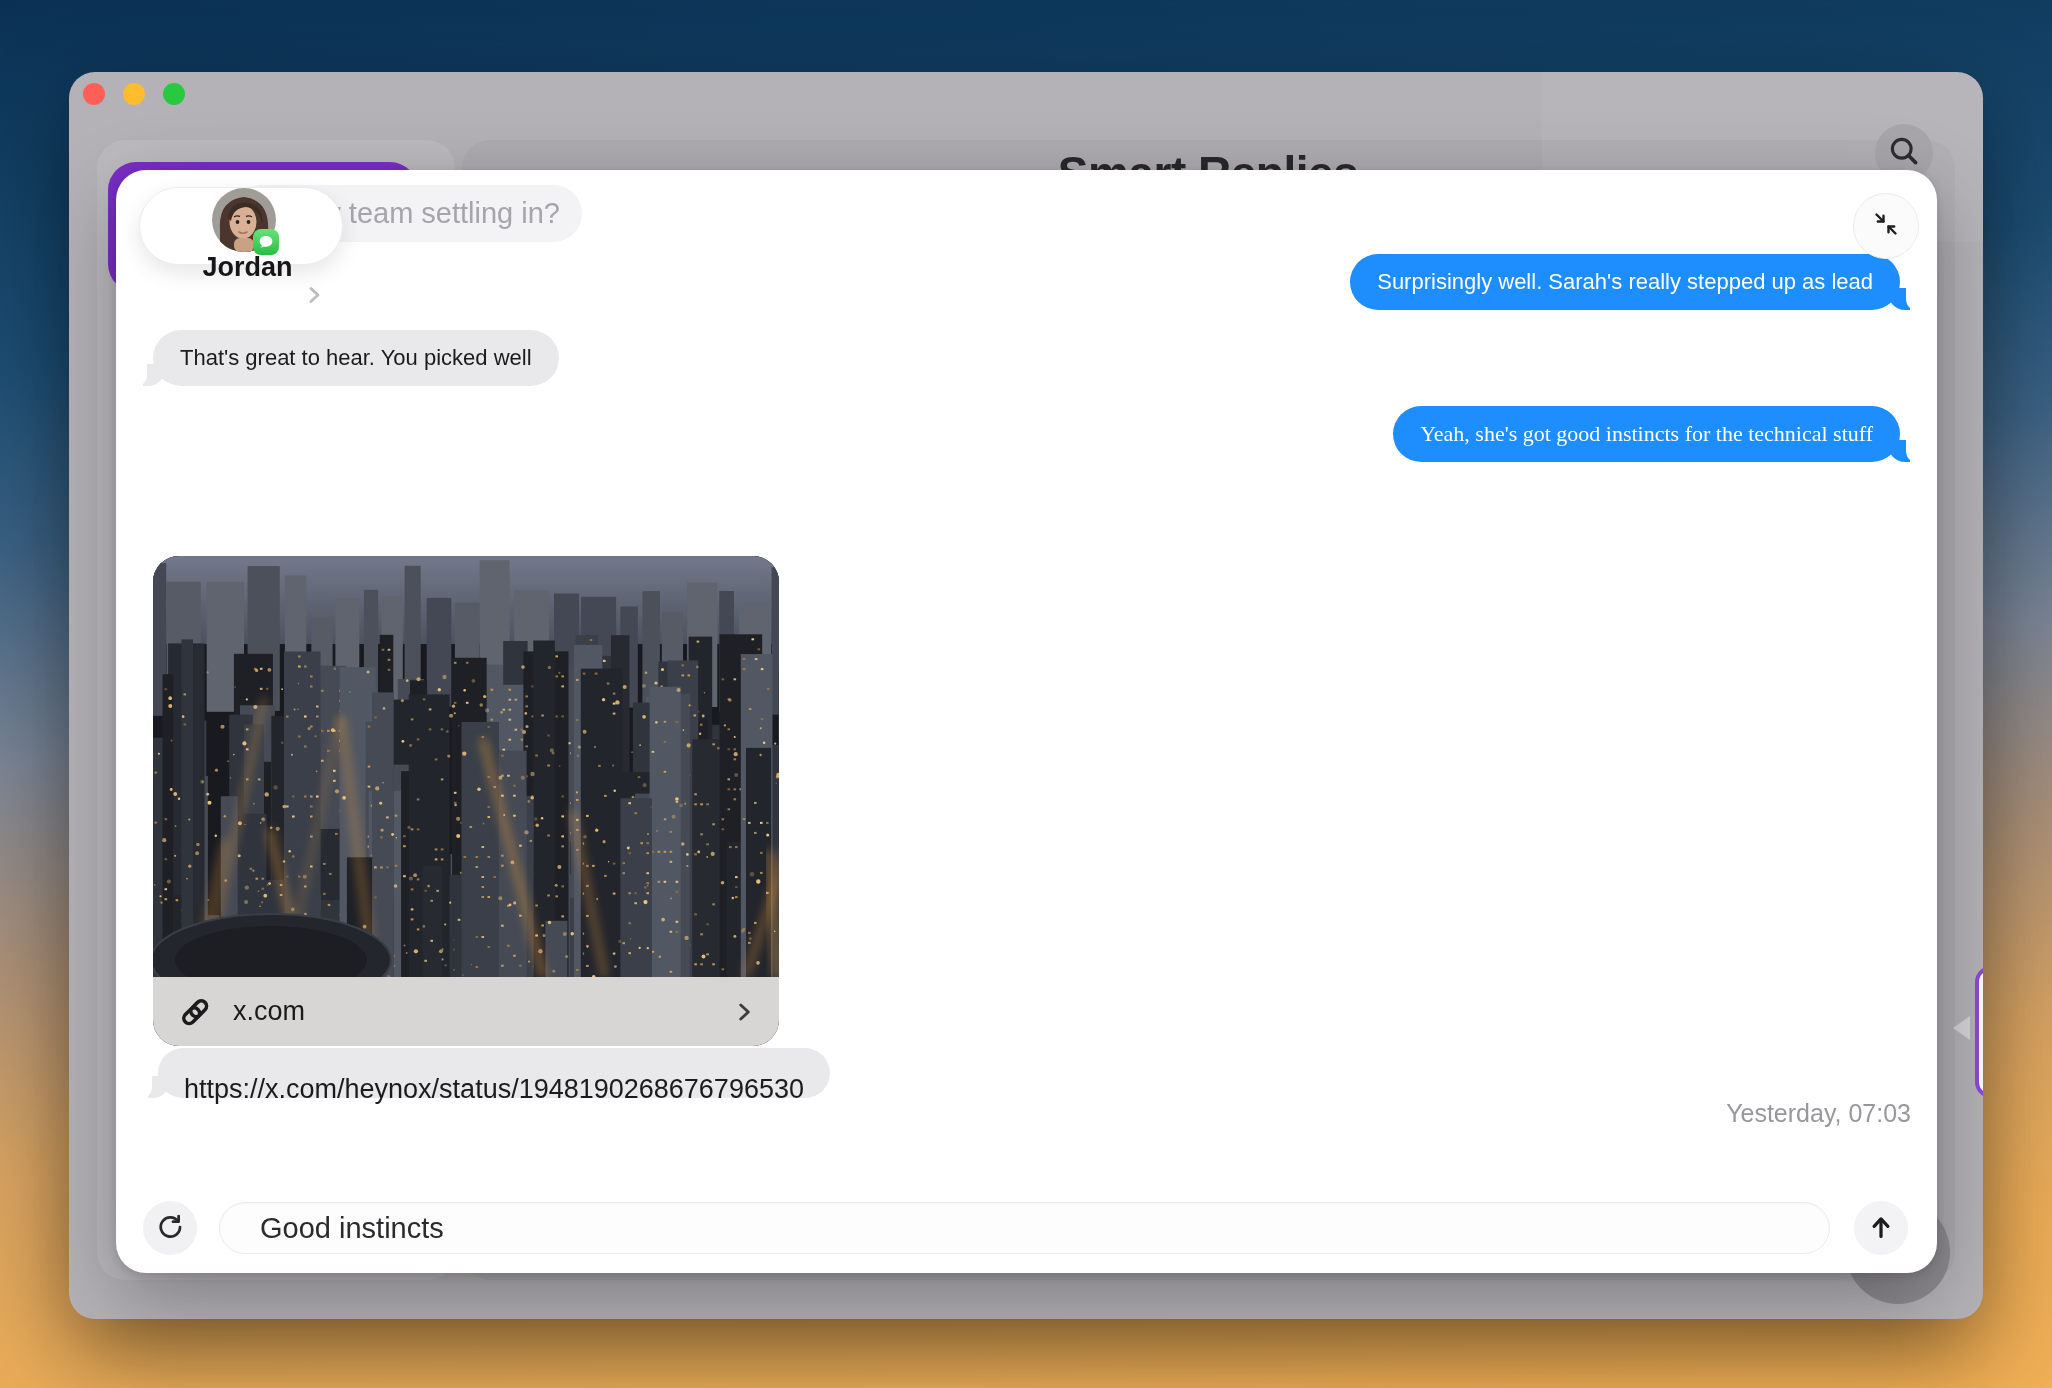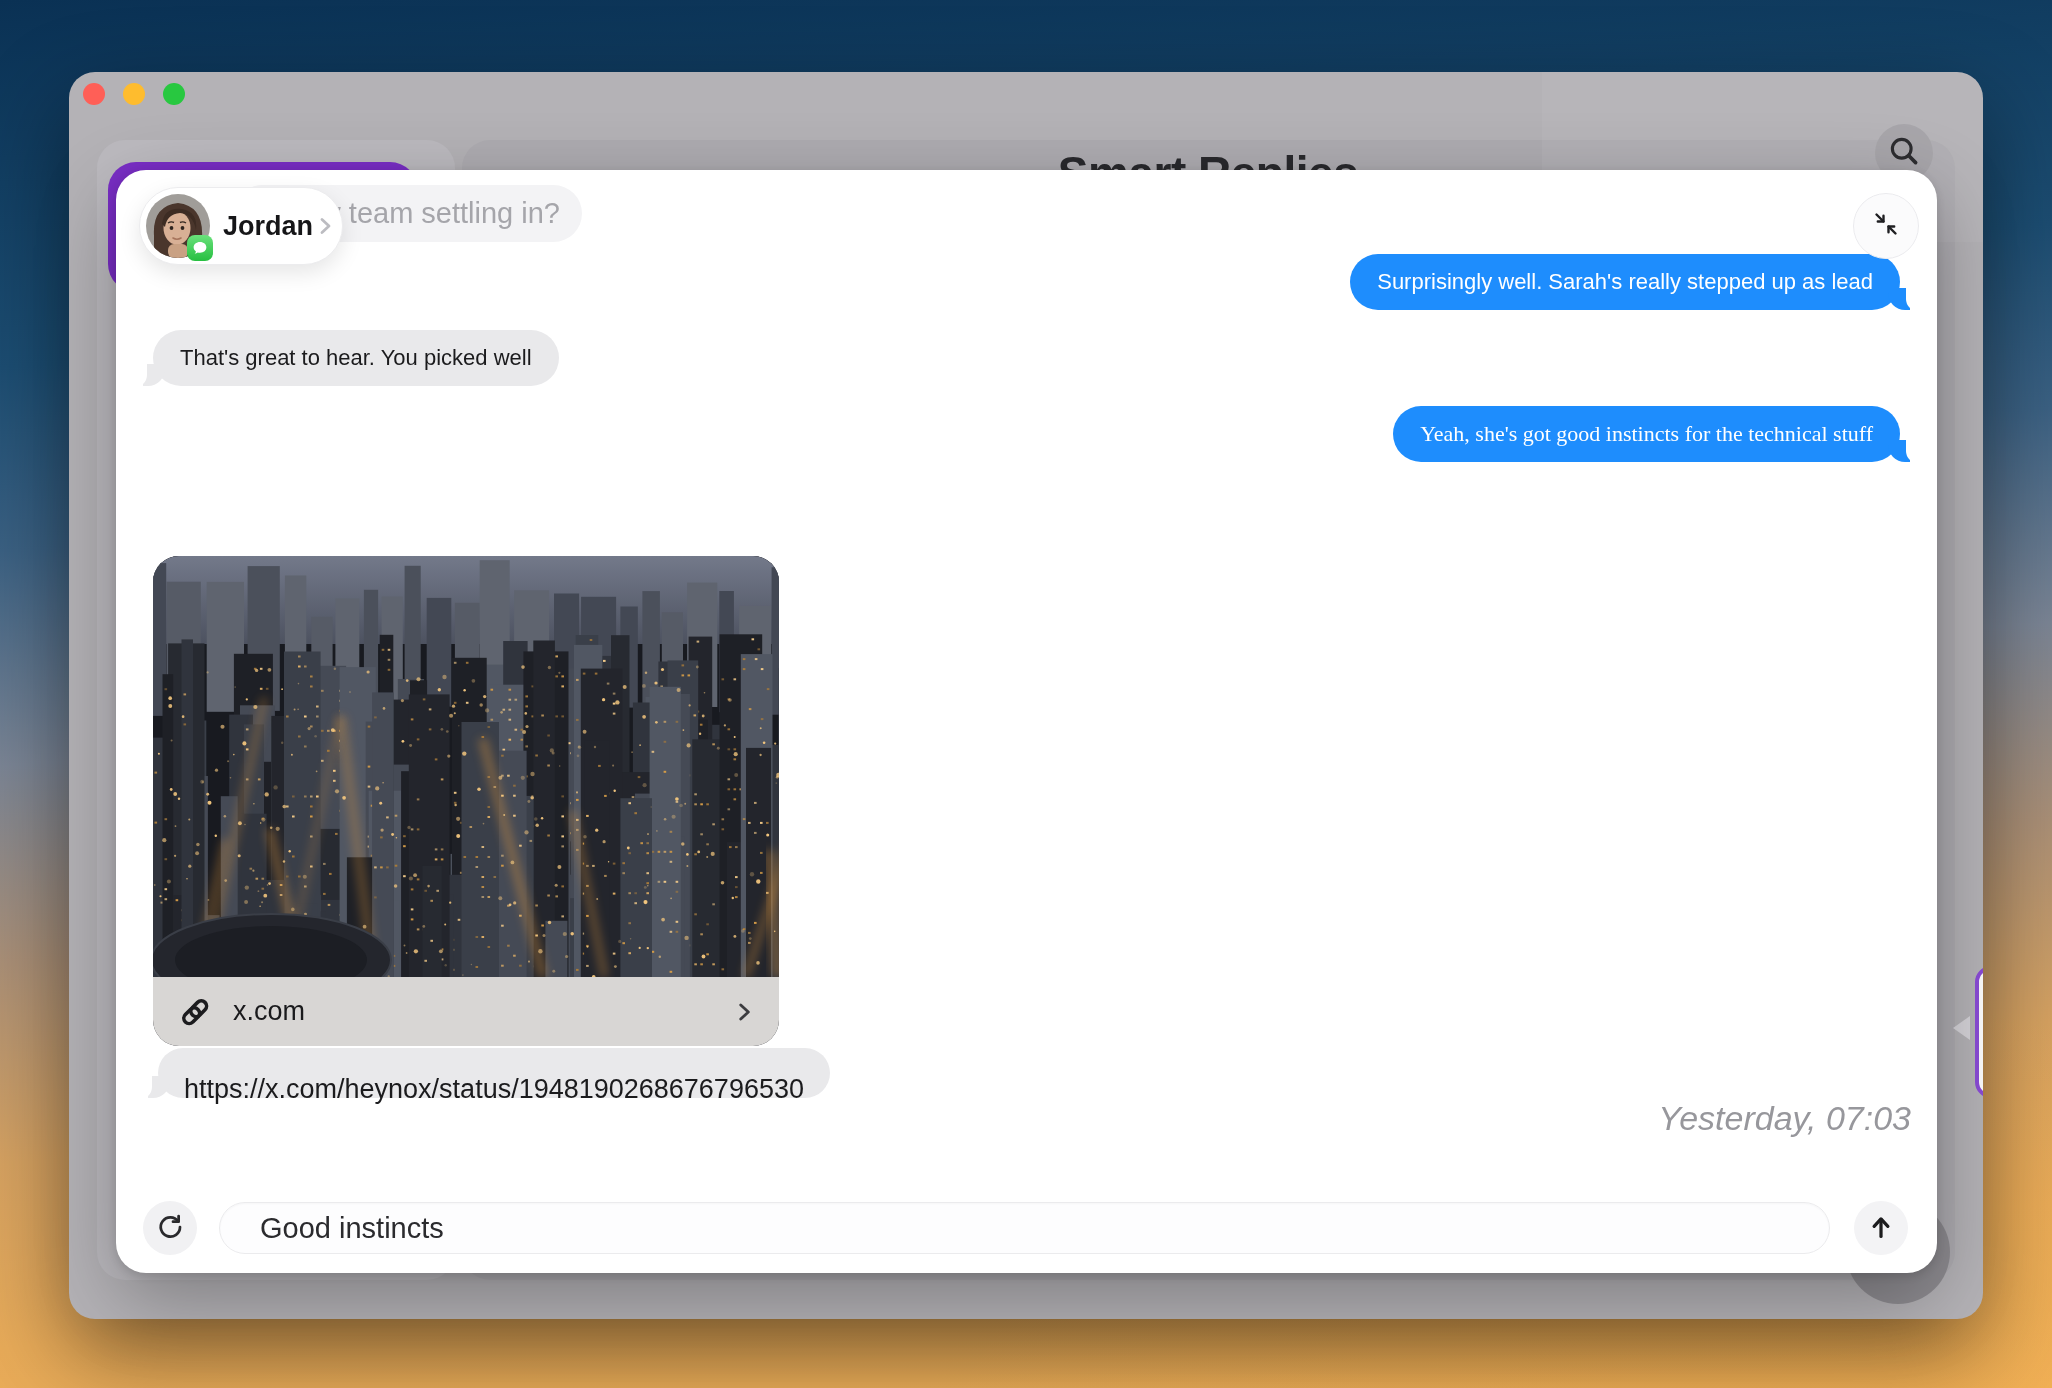--- a/index.html
+++ b/index.html
@@ -63,21 +63,21 @@
     left:118px; top:15px; width:348px; height:57px; border-radius:29px;
     background:#f3f3f5; display:flex; align-items:center; justify-content:flex-end;
     padding-right:22px; z-index:1;
   }
   .ghost-bubble span { font-size:29px; color:#a5a5aa; white-space:nowrap; }
 
   .contact-pill {
     left:23px; top:17px; width:204px; height:78px; border-radius:39px;
     background:#ffffff; border:1px solid #ececee;
     box-shadow:0 8px 22px rgba(0,0,0,.10);
-    display:flex; align-items:center; z-index:2;
+    display:flex; align-items:center; z-index:2;flex-direction:column;
   }
   .avatar-wrap { position:relative; width:64px; height:64px; margin-left:6px; flex:0 0 auto; }
   .avatar { width:64px; height:64px; border-radius:50%; overflow:hidden; display:block; }
   .badge {
     position:absolute; right:-3px; bottom:-3px; width:26px; height:26px; border-radius:8px;
     background:linear-gradient(180deg,#6ae17b,#27bf41);
     display:flex; align-items:center; justify-content:center;
   }
   .contact-name { margin-left:13px; font-size:27px; font-weight:700; color:#161618; }
   .pill-chevron { margin-left:auto; margin-right:16px; display:flex; }
@@ -122,21 +122,21 @@
     background:#181a20;
   }
   .link-card svg.photo { display:block; width:626px; height:421px; }
   .link-bar {
     width:626px; height:69px; background:#d8d6d4; display:flex; align-items:center;
   }
   .link-bar .domain { font-size:27px; color:#1a1a1c; margin-left:18px;text-align:center; }
   .link-icon { margin-left:22px; display:flex; }
   .link-bar-chevron { margin-left:auto; margin-right:22px; display:flex; }
 
-  .timestamp { top:929px; right:26px; font-size:34px; color:#97979c;font-style:italic; }
+  .timestamp { top:929px; right:26px; font-size:25px; color:#97979c; }
 
   .composer-refresh, .composer-send {
     width:54px; height:54px; border-radius:50%; top:1031px;
     display:flex; align-items:center; justify-content:center; border:none; cursor:pointer;
   }
   .composer-refresh { left:27px; background:#f1f1f3; }
   .composer-send    { left:1738px; background:#f3f3f5; }
   .composer-input {
     left:103px; top:1032px; width:1611px; height:52px; border-radius:26px;
     background:#fdfdfe; border:1px solid #ebebed; outline:none;

